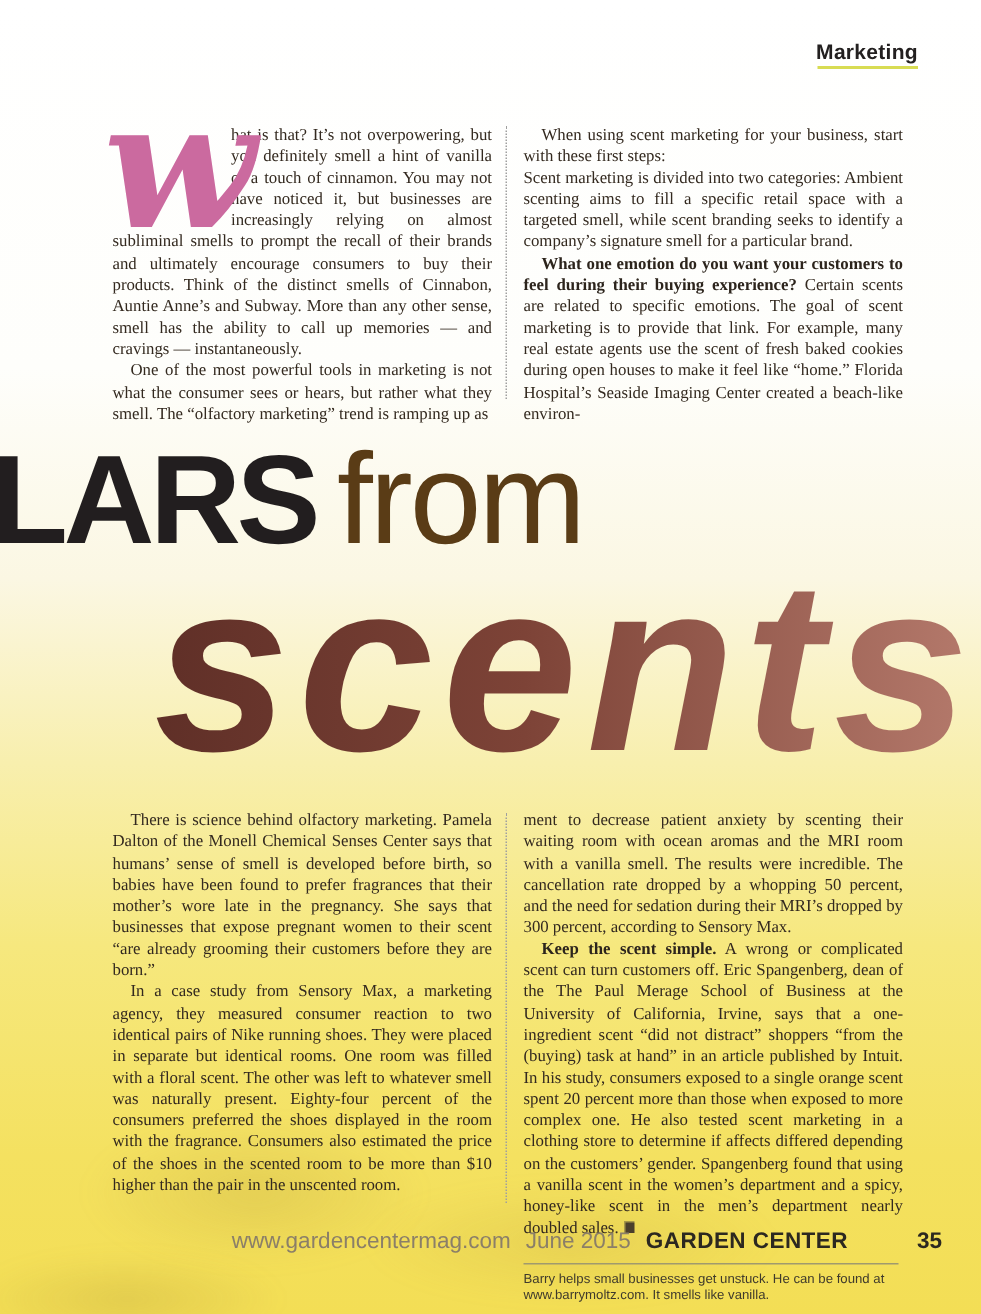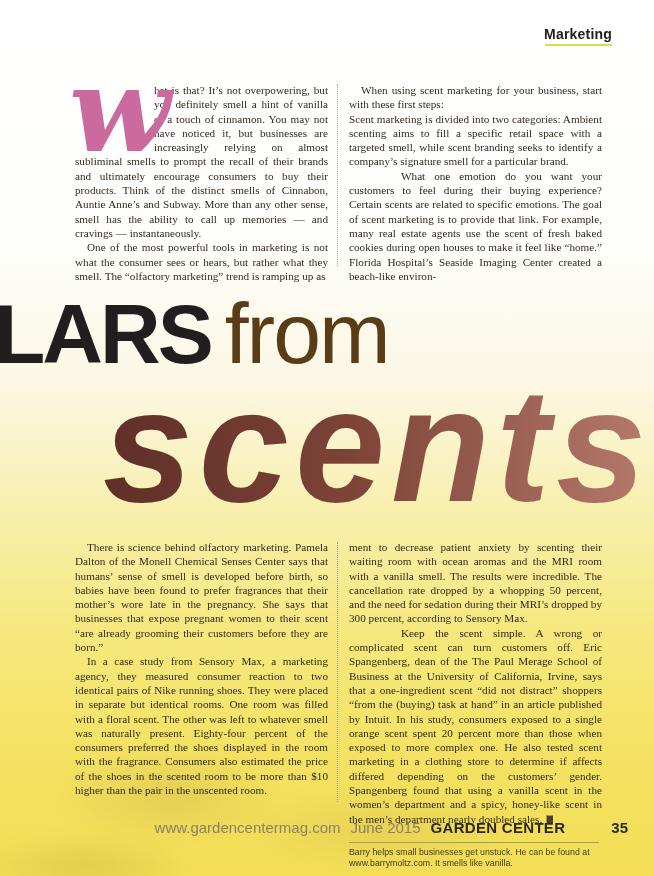--- a/index.html
+++ b/index.html
@@ -31,21 +31,21 @@
 
   .textcols { position:absolute; left:75px; width:527px; display:flex; gap:21px; }
   .intro { top:83px; }
   .bodysec { top:540px; }
   .col { width:253px; }
   .para {
     margin:0; font-size:11.2px; line-height:14.3px; text-align:justify;
     color:#33291f;
   }
   .indent { text-indent:12px; }
-  .lead { font-weight:normal; color:#2c241c;margin-left:40px; }
+  .lead { font-weight:bold; color:#2c241c; }
 
   .divider { position:absolute; left:337px; width:0;
     border-left:1px dotted #9f9f9f; }
   .divider-top { top:84px; height:182px; }
   .divider-bottom { top:542px; height:260px; }
 
   .dropcap-float { float:left; width:79px; height:58px; position:relative; }
   .dropcap-glyph {
     position:absolute; top:-20px; left:-6px;
     font-family:"DejaVu Serif", serif; font-style:italic; font-weight:bold;

